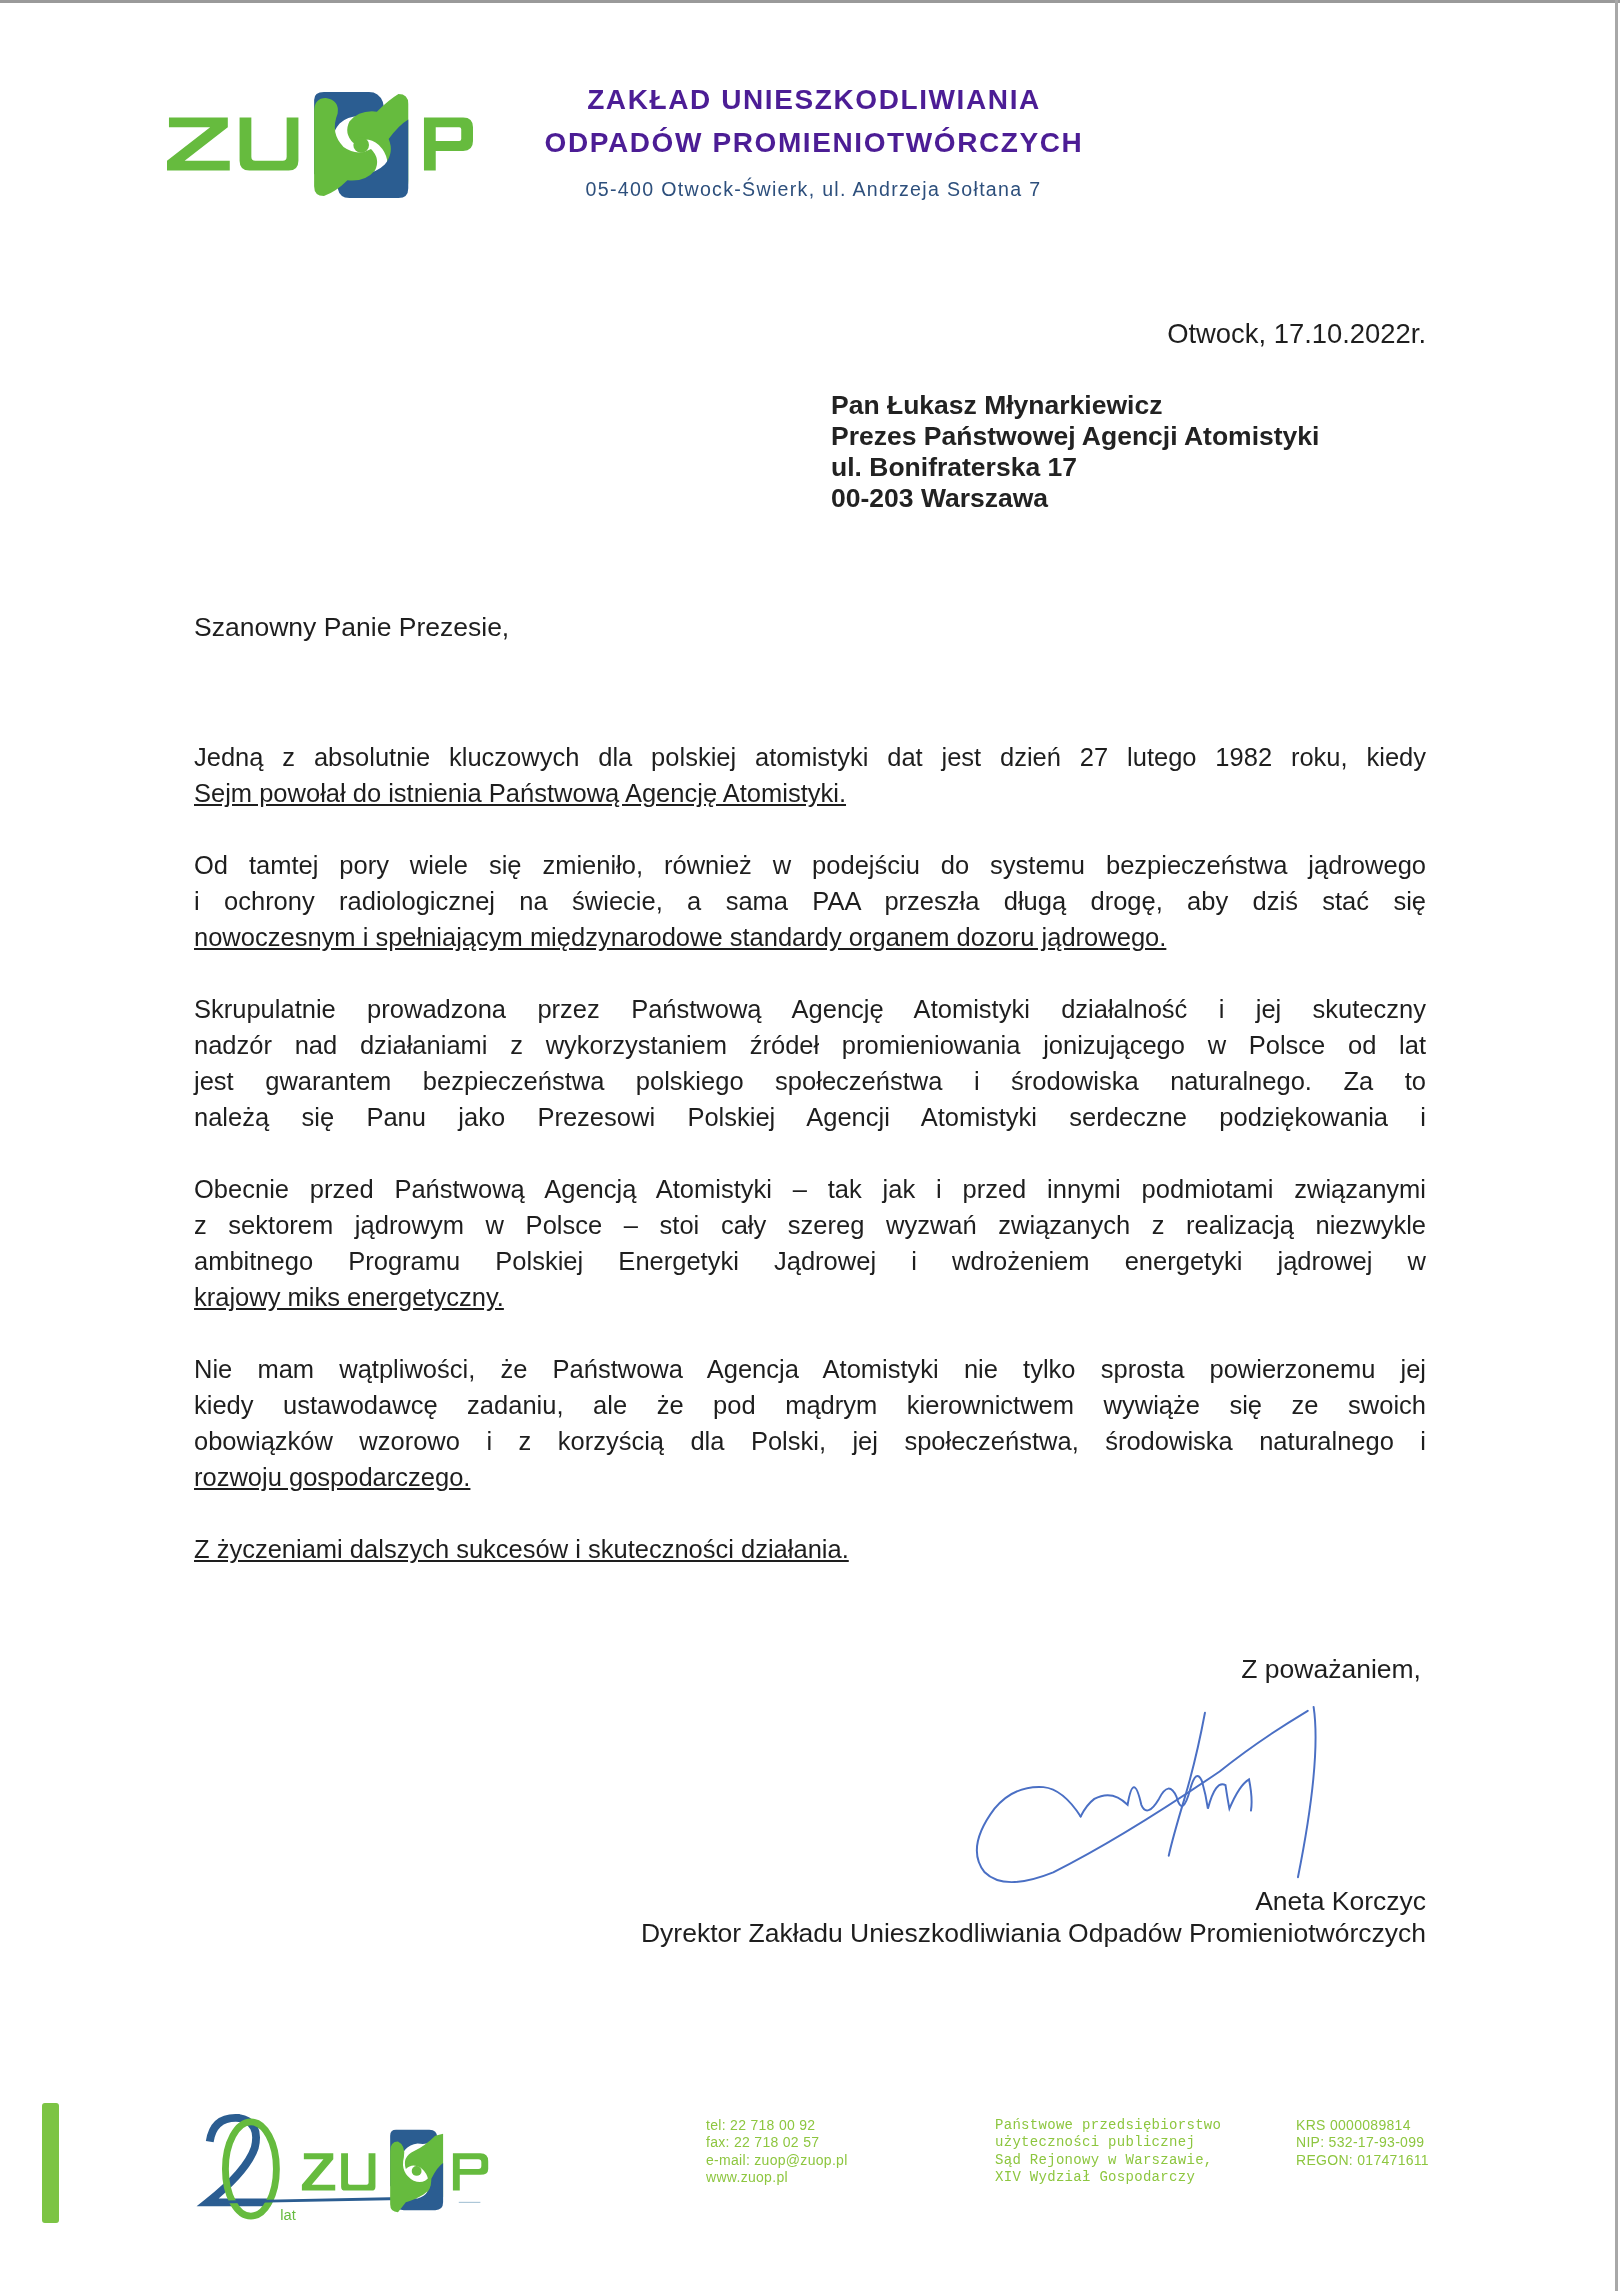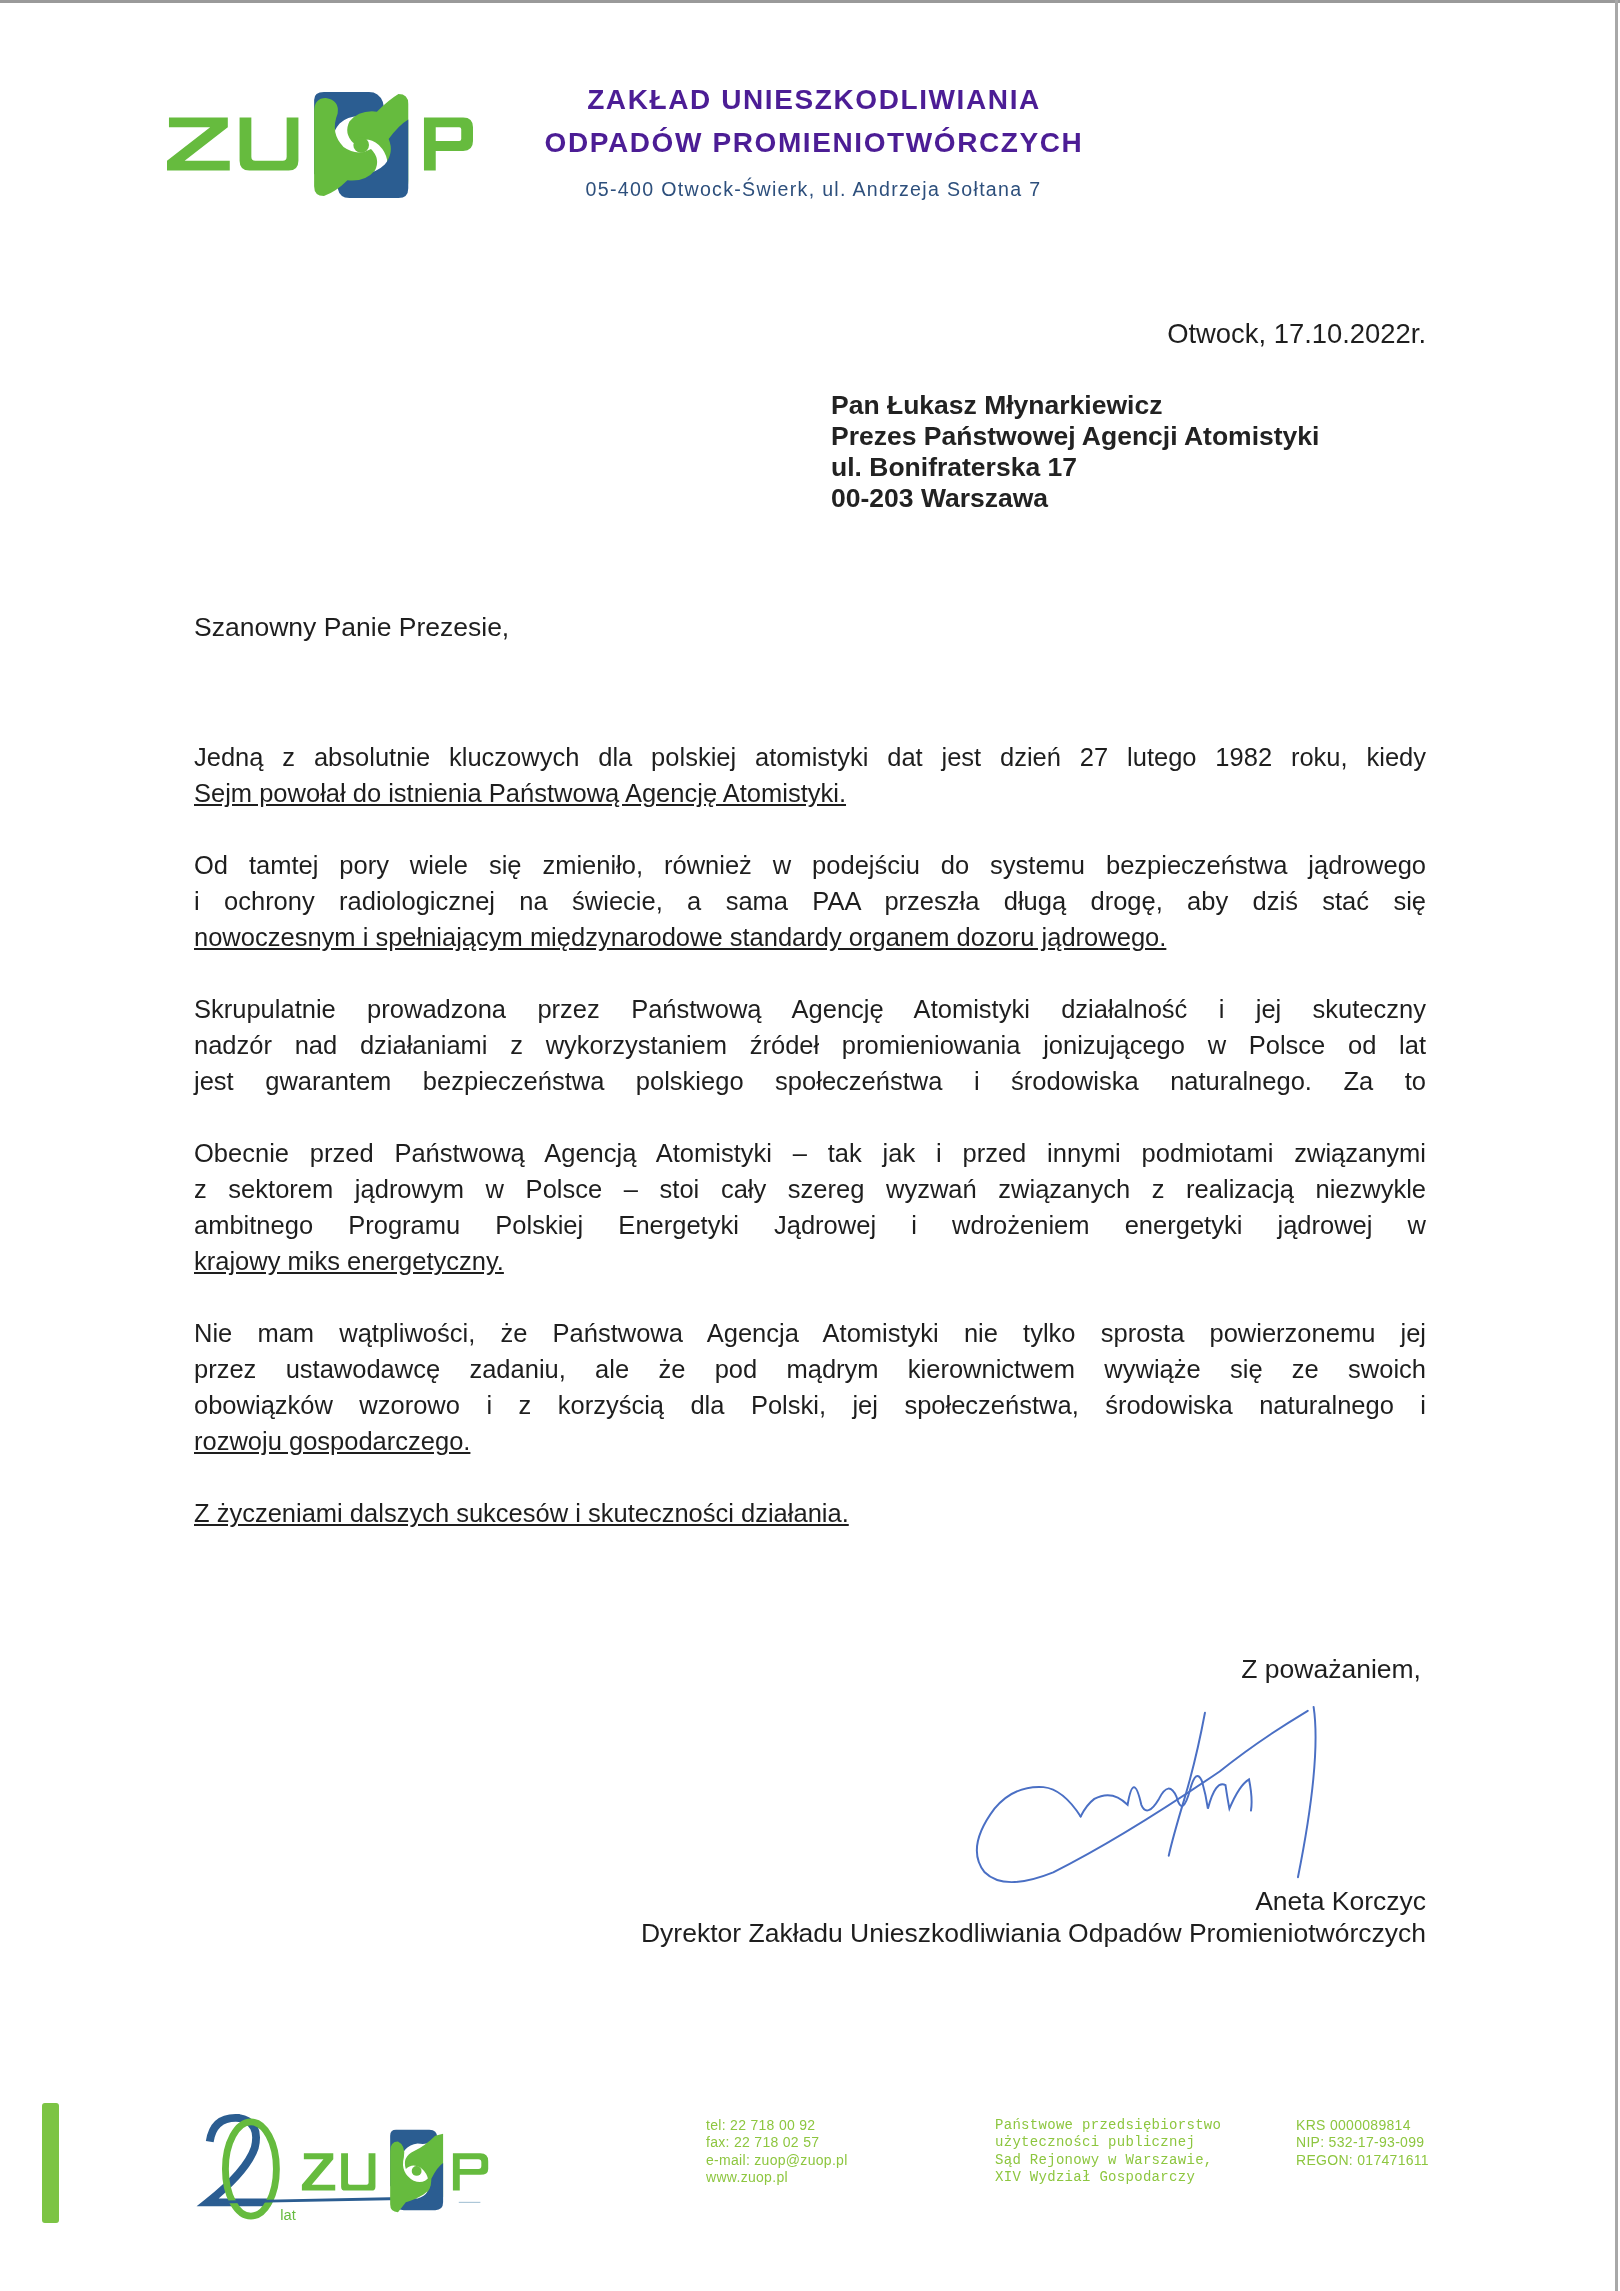--- a/index.html
+++ b/index.html
@@ -88,30 +88,31 @@
     </div>
     <div class="para">
       <div class="line">Od tamtej pory wiele się zmieniło, również w podejściu do systemu bezpieczeństwa jądrowego</div>
       <div class="line">i ochrony radiologicznej na świecie, a sama PAA przeszła długą drogę, aby dziś stać się</div>
       <div class="line last">nowoczesnym i spełniającym międzynarodowe standardy organem dozoru jądrowego.</div>
     </div>
     <div class="para">
       <div class="line">Skrupulatnie prowadzona przez Państwową Agencję Atomistyki działalność i jej skuteczny</div>
       <div class="line">nadzór nad działaniami z wykorzystaniem źródeł promieniowania jonizującego w Polsce od lat</div>
       <div class="line">jest gwarantem bezpieczeństwa polskiego społeczeństwa i środowiska naturalnego. Za to</div>
+      <div class="line">należą się Panu jako Prezesowi Polskiej Agencji Atomistyki serdeczne podziękowania i</div>
     </div>
     <div class="para">
       <div class="line">Obecnie przed Państwową Agencją Atomistyki – tak jak i przed innymi podmiotami związanymi</div>
       <div class="line">z sektorem jądrowym w Polsce – stoi cały szereg wyzwań związanych z realizacją niezwykle</div>
       <div class="line">ambitnego Programu Polskiej Energetyki Jądrowej i wdrożeniem energetyki jądrowej w</div>
       <div class="line last">krajowy miks energetyczny.</div>
     </div>
     <div class="para">
       <div class="line">Nie mam wątpliwości, że Państwowa Agencja Atomistyki nie tylko sprosta powierzonemu jej</div>
-      <div class="line">przez ustawodawcę zadaniu, ale że pod mądrym kierownictwem wywiąże się ze swoich</div>
+      <div class="line">kiedy ustawodawcę zadaniu, ale że pod mądrym kierownictwem wywiąże się ze swoich</div>
       <div class="line">obowiązków wzorowo i z korzyścią dla Polski, jej społeczeństwa, środowiska naturalnego i</div>
       <div class="line last">rozwoju gospodarczego.</div>
     </div>
     <div class="para">
       <div class="line last">Z życzeniami dalszych sukcesów i skuteczności działania.</div>
     </div>
   </div>
 
 <div class="closing-regards">Z poważaniem,</div>
 

